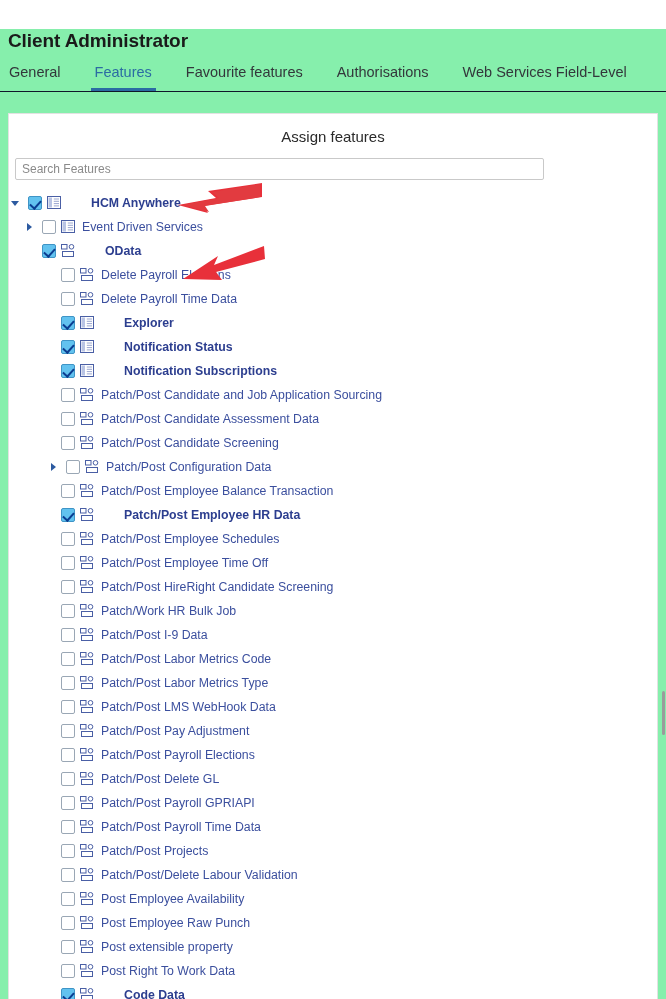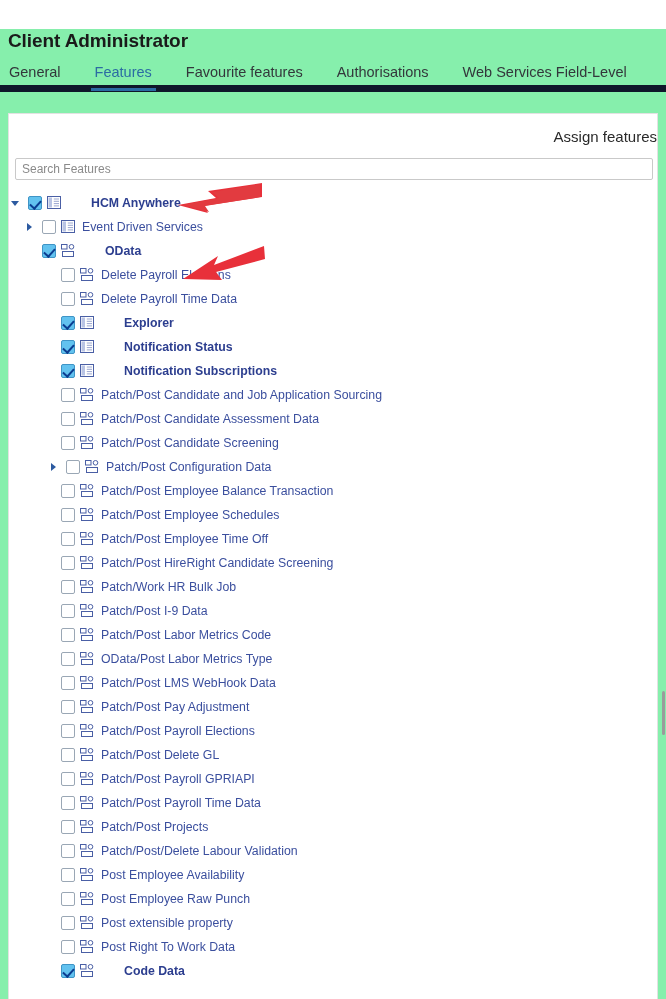--- a/index.html
+++ b/index.html
@@ -22,21 +22,21 @@
     color: #1a1a1a;
     letter-spacing: -0.1px;
     line-height: 28px;
   }
 
   
   .tabbar {
     position: absolute;
     left: 0; top: 31px;
     width: 666px; height: 32px;
-    border-bottom: 7px solid #0f172a;
+    border-bottom: 1px solid #0f172a;
     display: flex;
     align-items: flex-start;
     white-space: nowrap;
   }
   .tab {
     position: relative;
     font-size: 14.5px;
     color: #33373b;
     padding: 3px 0 9px 0;
     margin-right: 34px;
@@ -55,32 +55,32 @@
 
   
   .card {
     position: absolute;
     left: 8px; top: 84px;
     width: 650px; height: 930px;
     border: 1px solid #e2e2e2;
     background: #fff;
   }
   .card-title {
-    text-align: right;
+    text-align: center;
     font-size: 15px;
     color: #2a2a2a;
     padding: 14px 0 12px 0;
     line-height: 18px;
   }
 
   
   .search-wrap { padding: 0 6px; }
   .search-input {
     display: block;
-    width: 638px;
+    width: 529px;
     height: 22px;
     border: 1px solid #c9c9c9;
     border-radius: 2px;
     padding: 2px 6px;
     font-size: 12px;
     font-family: "Liberation Sans", sans-serif;
     color: #333;
     background: #fff;
     outline: none;
   }
@@ -385,20 +385,32 @@
           <div class="cb"></div>
           <span class="ficon">
             <svg width="15" height="13" viewBox="0 0 15 13">
               <rect x="0.5" y="0.5" width="5.5" height="4.5" fill="#ffffff" stroke="#4a5fa5" stroke-width="1"></rect>
               <circle cx="10.5" cy="2.8" r="2.3" fill="#ffffff" stroke="#4a5fa5" stroke-width="1"></circle>
               <rect x="1.5" y="7.5" width="11" height="5" fill="#ffffff" stroke="#4a5fa5" stroke-width="1"></rect>
             </svg>
           </span>
           <span class="tlabel">Patch/Post Employee Balance Transaction</span>
         </div>
+        <div class="trow bold">
+          <div class="pad-2"></div>
+          <div class="cb checked"></div>
+          <span class="ficon">
+            <svg width="15" height="13" viewBox="0 0 15 13">
+              <rect x="0.5" y="0.5" width="5.5" height="4.5" fill="#ffffff" stroke="#4a5fa5" stroke-width="1"></rect>
+              <circle cx="10.5" cy="2.8" r="2.3" fill="#ffffff" stroke="#4a5fa5" stroke-width="1"></circle>
+              <rect x="1.5" y="7.5" width="11" height="5" fill="#ffffff" stroke="#4a5fa5" stroke-width="1"></rect>
+            </svg>
+          </span>
+          <span class="tlabel">Patch/Post Employee HR Data</span>
+        </div>
         <div class="trow">
           <div class="pad-2"></div>
           <div class="cb"></div>
           <span class="ficon">
             <svg width="15" height="13" viewBox="0 0 15 13">
               <rect x="0.5" y="0.5" width="5.5" height="4.5" fill="#ffffff" stroke="#4a5fa5" stroke-width="1"></rect>
               <circle cx="10.5" cy="2.8" r="2.3" fill="#ffffff" stroke="#4a5fa5" stroke-width="1"></circle>
               <rect x="1.5" y="7.5" width="11" height="5" fill="#ffffff" stroke="#4a5fa5" stroke-width="1"></rect>
             </svg>
           </span>
@@ -467,21 +479,21 @@
         <div class="trow">
           <div class="pad-2"></div>
           <div class="cb"></div>
           <span class="ficon">
             <svg width="15" height="13" viewBox="0 0 15 13">
               <rect x="0.5" y="0.5" width="5.5" height="4.5" fill="#ffffff" stroke="#4a5fa5" stroke-width="1"></rect>
               <circle cx="10.5" cy="2.8" r="2.3" fill="#ffffff" stroke="#4a5fa5" stroke-width="1"></circle>
               <rect x="1.5" y="7.5" width="11" height="5" fill="#ffffff" stroke="#4a5fa5" stroke-width="1"></rect>
             </svg>
           </span>
-          <span class="tlabel">OData/Post Labor Metrics Type</span>
+          <span class="tlabel">Patch/Post Labor Metrics Type</span>
         </div>
         <div class="trow">
           <div class="pad-2"></div>
           <div class="cb"></div>
           <span class="ficon">
             <svg width="15" height="13" viewBox="0 0 15 13">
               <rect x="0.5" y="0.5" width="5.5" height="4.5" fill="#ffffff" stroke="#4a5fa5" stroke-width="1"></rect>
               <circle cx="10.5" cy="2.8" r="2.3" fill="#ffffff" stroke="#4a5fa5" stroke-width="1"></circle>
               <rect x="1.5" y="7.5" width="11" height="5" fill="#ffffff" stroke="#4a5fa5" stroke-width="1"></rect>
             </svg>

